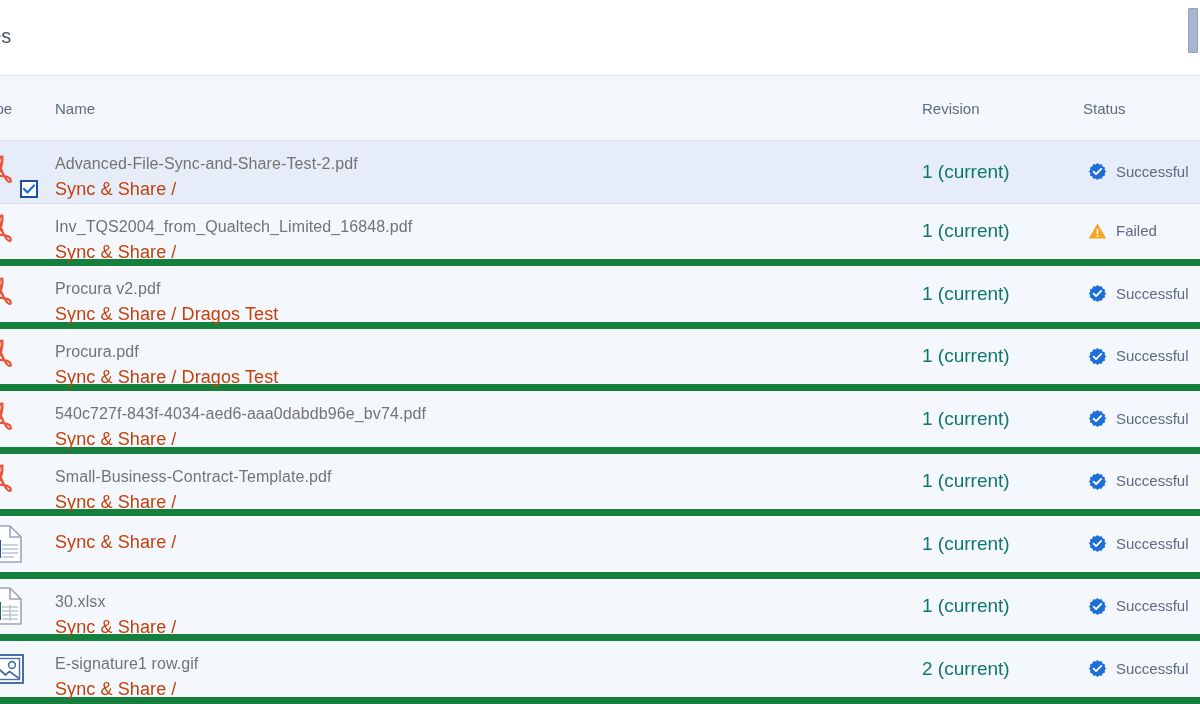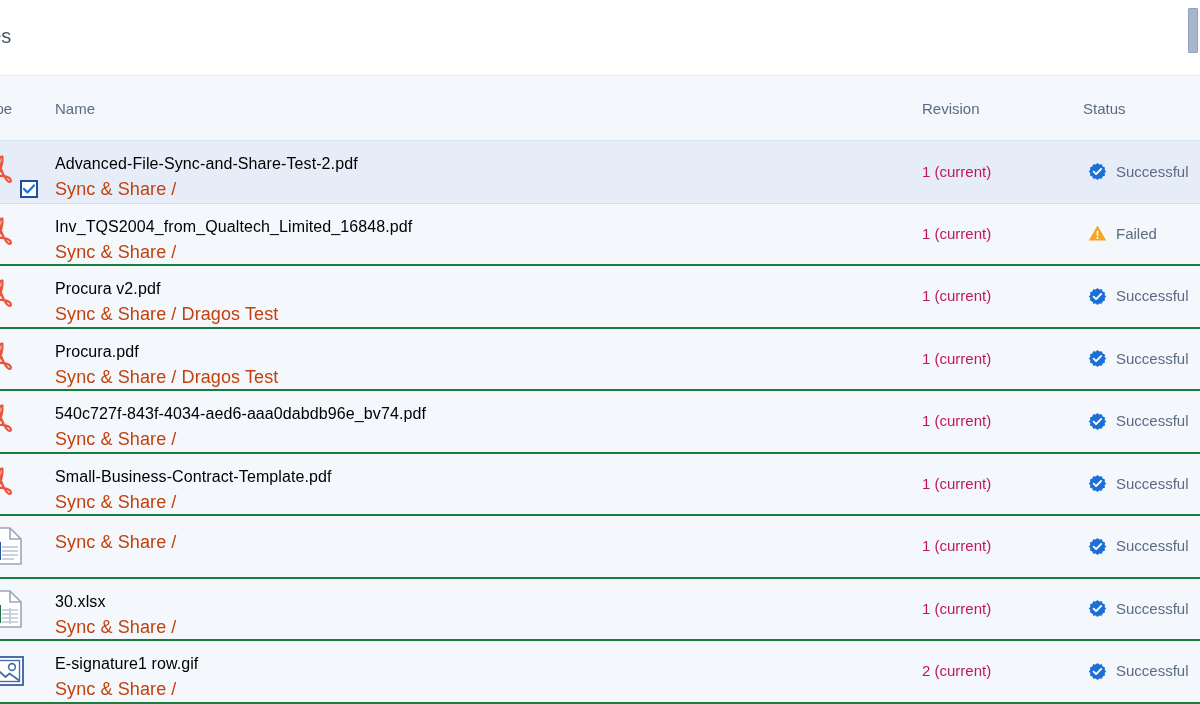--- a/index.html
+++ b/index.html
@@ -91,21 +91,21 @@
   .th-name     { left: 55px; }
   .th-revision { left: 922px; }
   .th-status   { left: 1083px; text-align: right; }
 
   .table-body { position: relative; }
 
   .row {
     position: relative;
     height: 62.5px;
     background: #f4f7fc;
-    border-bottom: 2px solid #15803d;
+    border-bottom: 7px solid #15803d;
   }
   .row.selected {
     background: #e6edf9;
     border-bottom: 1px solid #d3ddee;
   }
 
   
   .cell-type {
     position: absolute;
     left: -16px;
@@ -137,42 +137,42 @@
   
   .cell-name {
     position: absolute;
     left: 55px;
     top: 12px;
     width: 840px;
   }
   .file-name {
     font-size: 16px;
     line-height: 22px;
-    color: #000000;
+    color: #737373;
     white-space: nowrap;
     letter-spacing: .1px;
   }
   .file-path {
     margin-top: 5px;
     font-size: 18px;
     line-height: 19px;
     color: #c2410c;
     white-space: nowrap;
     letter-spacing: .1px;
   }
 
   
   .cell-revision {
     position: absolute;
     left: 922px;
     top: 50%;
     transform: translateY(-50%);
-    font-size: 15px;
+    font-size: 19px;
     line-height: 20px;
-    color: #be185d;
+    color: #0f766e;
     white-space: nowrap;
   }
 
   
   .cell-status {
     position: absolute;
     left: 1088px;
     top: 50%;
     transform: translateY(-50%);
     display: flex;

